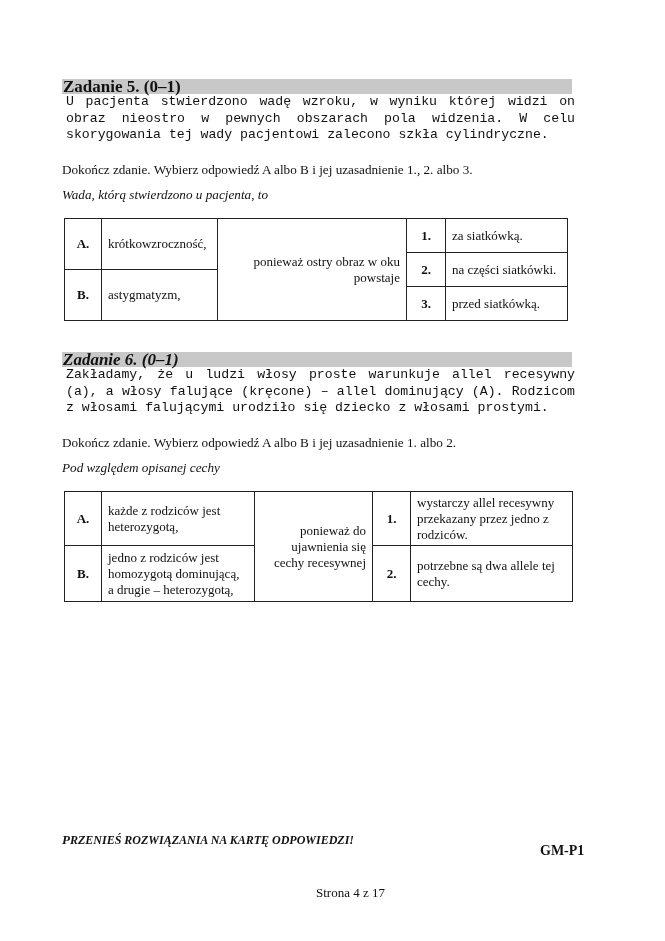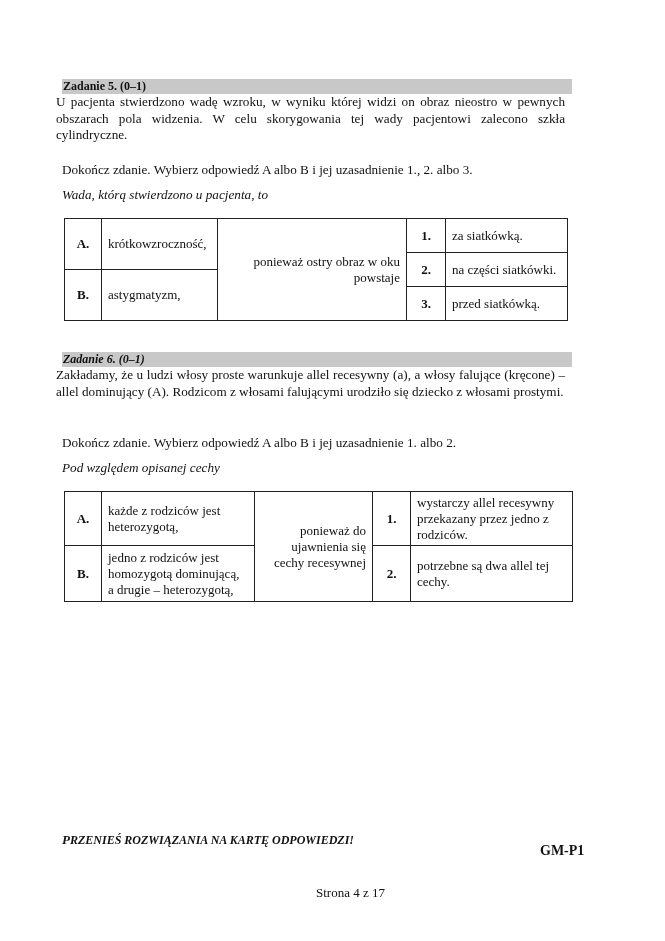--- a/index.html
+++ b/index.html
@@ -1,20 +1,20 @@
 <!DOCTYPE html>
 <html><head>
 <meta charset="utf-8">
 <style>
   html, body { margin:0; padding:0; background:#ffffff; }
   body { width:665px; height:941px; position:relative; overflow:hidden;
          font-family:"Liberation Serif", serif; color:#111; font-size:13.2px; }
   .task-header { position:absolute; left:62px; width:510px; height:15px; background:#c8c8c8;
-                 font-weight:bold; font-size:12px; line-height:15px; padding-left:1px; box-sizing:border-box; }
-  .para { position:absolute; left:56px; width:509px; text-align:justify; line-height:16.5px; }
+                 font-weight:bold; font-size:17px; line-height:15px; padding-left:1px; box-sizing:border-box; }
+  .para { position:absolute; left:66px; width:509px; text-align:justify; line-height:16.5px;font-family:Liberation Mono, monospace; }
   .instr { position:absolute; left:62px; font-weight:normal; white-space:nowrap;margin-top:6px; }
   .lead { position:absolute; left:62px; white-space:nowrap;font-style:italic; }
   table.answers { position:absolute; border-collapse:collapse; }
   table.answers td { border:1px solid #222; padding:0 6px; vertical-align:middle; font-size:13px; line-height:16px; }
   td.letter { text-align:center; font-weight:bold; }
   td.mid { text-align:right; }
   td.num { text-align:center; font-weight:bold; }
   .footer-note { position:absolute; left:62px; top:832px; font-weight:bold; font-style:italic; font-size:12px; white-space:nowrap;text-align:right; }
   .footer-note .big { font-size:13px; }
   .page-num { position:absolute; left:280px; top:885px; font-size:13px; white-space:nowrap;margin-left:36px; }
@@ -65,20 +65,20 @@
     <td class="letter" style="width:24px;">A.</td>
     <td style="width:140px;">każde z rodziców jest heterozygotą,</td>
     <td class="mid" rowspan="2" style="width:105px;">ponieważ do ujawnienia się cechy recesywnej</td>
     <td class="num" style="width:25px;">1.</td>
     <td style="width:149px;">wystarczy allel recesywny przekazany przez jedno z rodziców.</td>
   </tr>
   <tr style="height:56px;">
     <td class="letter">B.</td>
     <td>jedno z rodziców jest homozygotą dominującą, a drugie – heterozygotą,</td>
     <td class="num">2.</td>
-    <td>potrzebne są dwa allel tej cechy.</td>
+    <td>potrzebne są dwa allele tej cechy.</td>
   </tr>
 </tbody>
   </table>
 
 <div class="footer-note"><span class="big">P</span><span>RZENIEŚ ROZWIĄZANIA NA KARTĘ ODPOWIEDZI!</span></div>
 <div class="page-num">Strona 4 z 17</div>
 <div class="code">GM-P1</div>
 
 </body></html>

